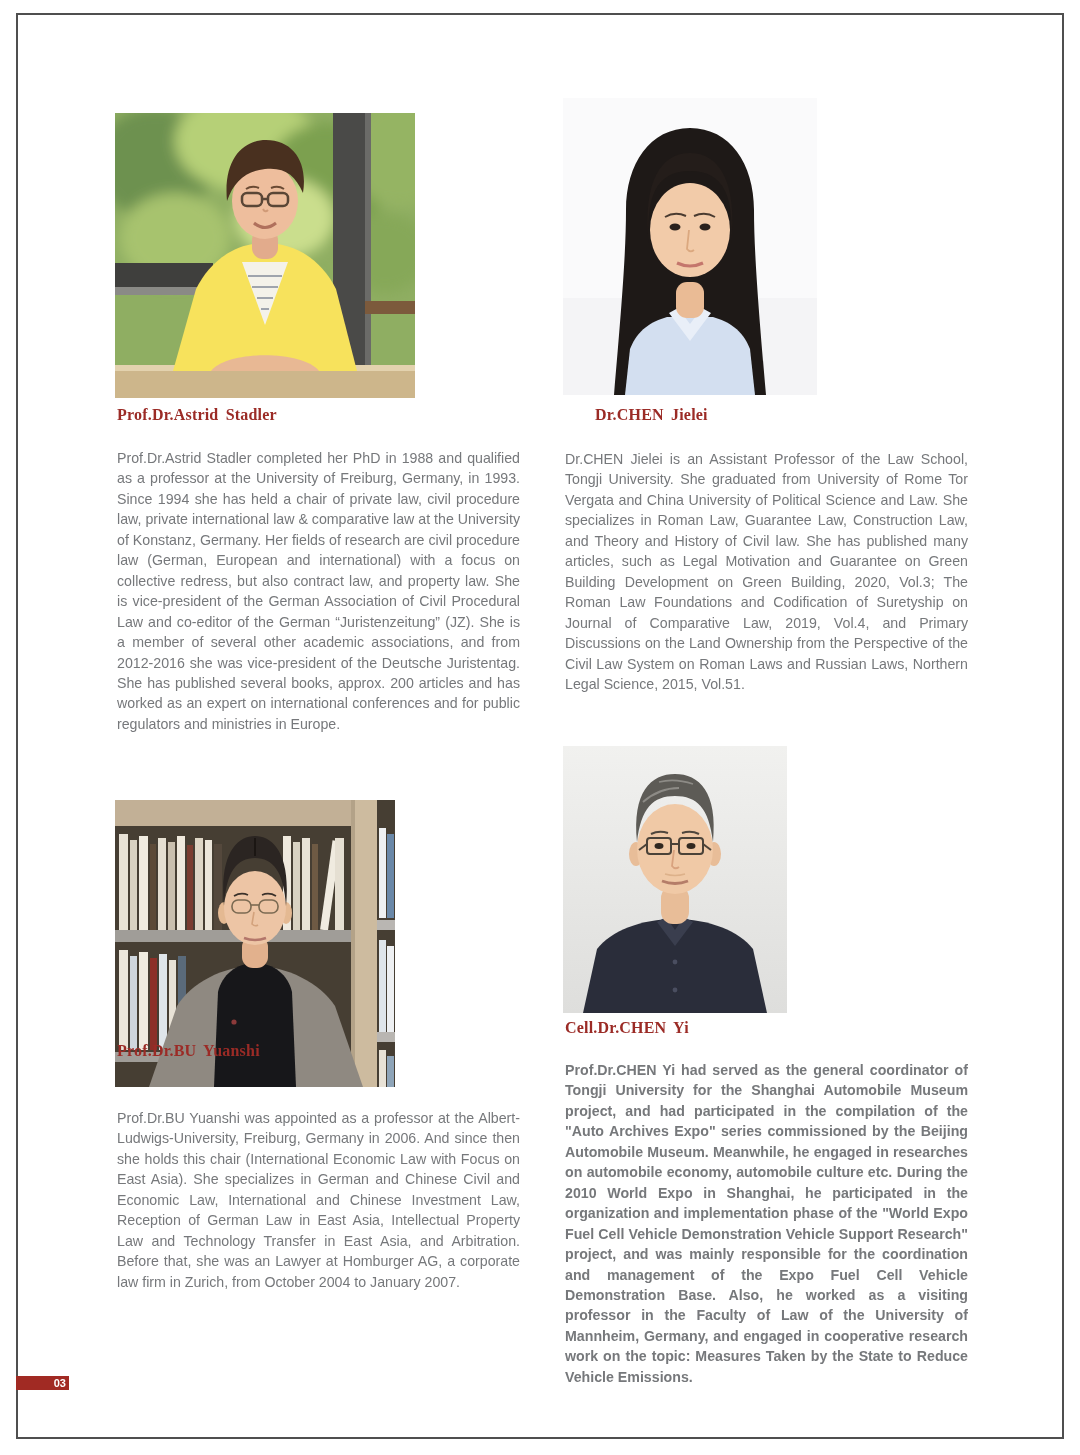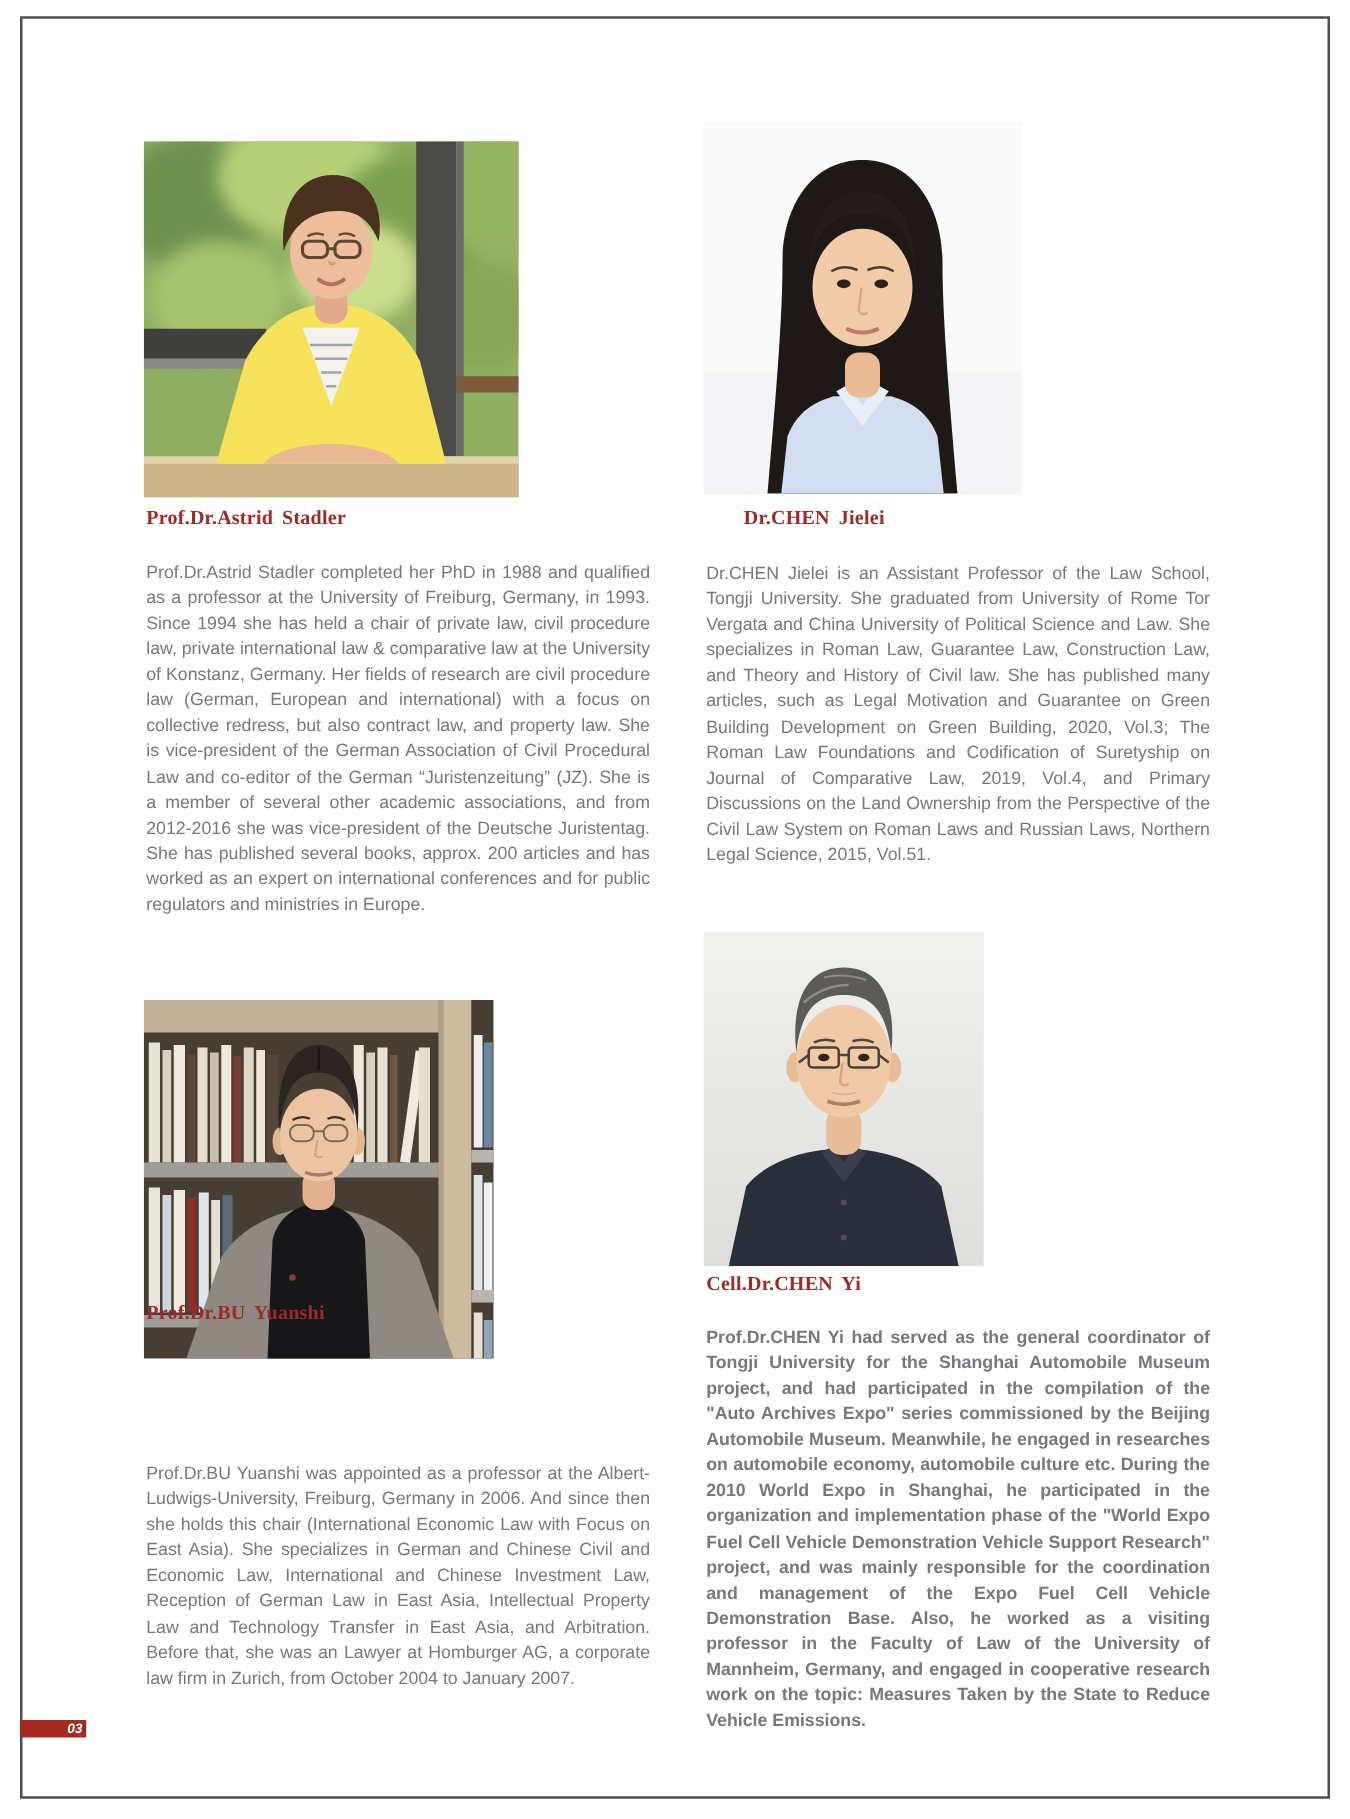--- a/index.html
+++ b/index.html
@@ -30,33 +30,32 @@
   
   .photo-1 { left:115px; top:113px; width:300px; height:285px; }
   .name-1  { left:117px; top:406px; }
   .bio-1   { left:117px; top:428px;margin-top:20px; }
   .photo-2 { left:563px; top:98px;  width:254px; height:297px; }
   .name-2  { left:595px; top:406px; }
   .bio-2   { left:565px; top:449px; }
   
   .photo-3 { left:115px; top:800px; width:280px; height:287px; }
   .name-3  { left:117px; top:1042px; }
-  .bio-3   { left:117px; top:1169px; }
+  .bio-3   { left:117px; top:1108px; }
   .photo-4 { left:563px; top:746px; width:224px; height:267px; }
   .name-4  { left:565px; top:1019px; }
   .bio-4   { left:565px; top:1060px;font-weight:bold; }
   .page-number-bar {
     position:absolute; left:16px; top:1376px; width:53px; height:14px;
     background:#a12a23; display:flex; align-items:center; justify-content:flex-end;
     padding-right:3px;
   }
   .page-number {
     color:#ffffff; font-size:11px; font-weight:bold; line-height:1;
     font-family:"Liberation Sans", sans-serif;
-    font-style:italic;
   }
 </style>
 </head>
 <body>
 
 <div class="page-border"></div>
 
 <div class="photo photo-1" role="img" aria-label="Smiling woman with short dark hair and glasses wearing a yellow blazer over a striped top, seated at a desk with hands folded, green trees and a window frame behind her">
   <svg viewBox="0 0 300 285" preserveAspectRatio="none">
     <defs>

